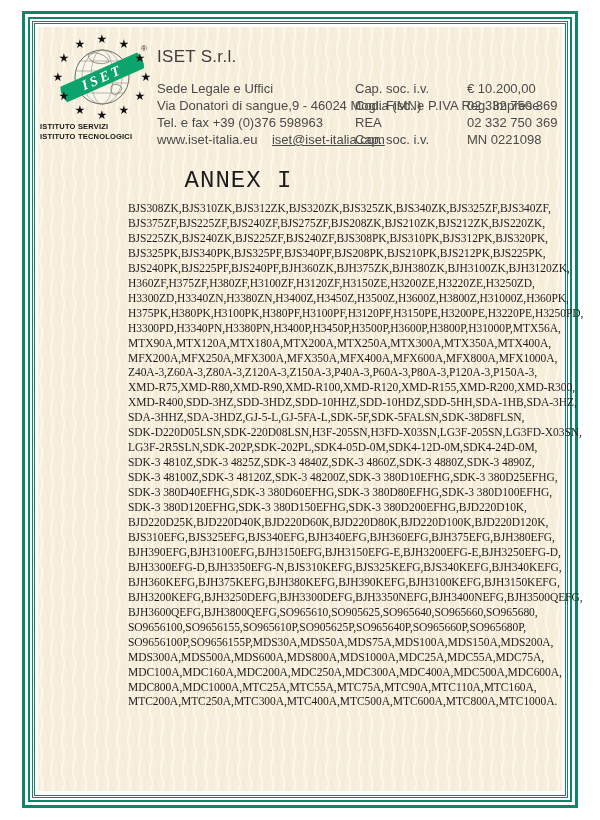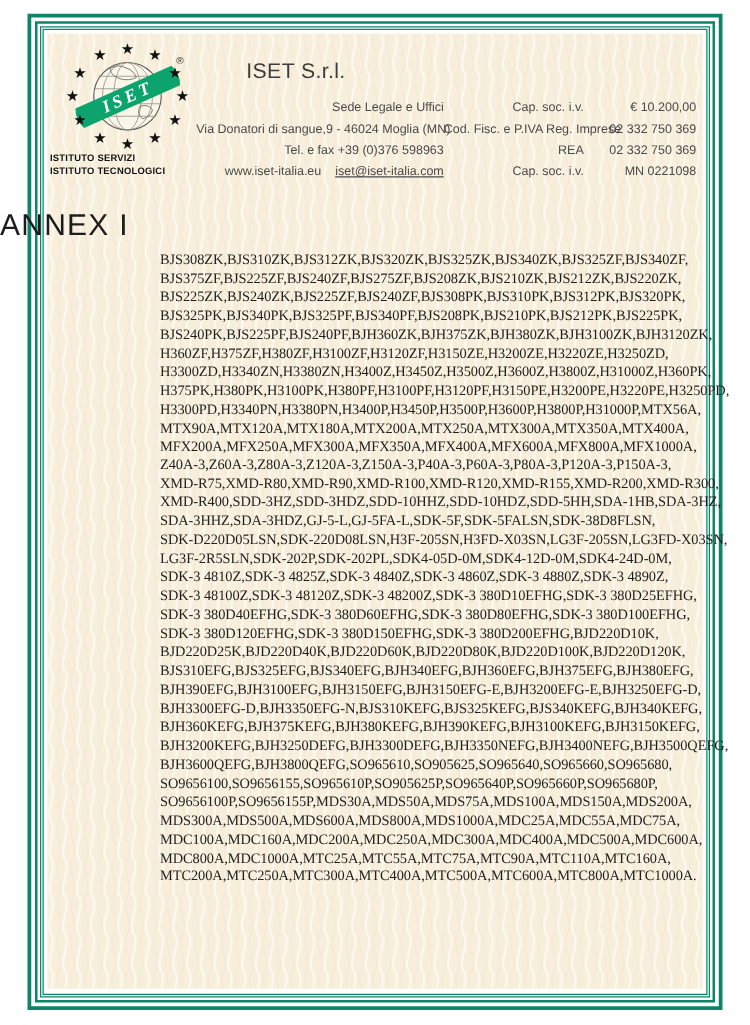--- a/index.html
+++ b/index.html
@@ -14,29 +14,29 @@
   .frame-4{top:23px;bottom:24px;left:34px;right:34px;border:1px solid #0e8468;}
 
   
   .sheet{position:absolute;top:27px;bottom:29px;left:38px;right:38px;background:#f7efdc;}
   .sheet svg.waves{position:absolute;inset:0;width:100%;height:100%;display:block;}
 
   
   .logo-block{position:absolute;left:44px;top:33px;width:116px;text-align:center;}
   .logo-caption{position:absolute;left:40px;top:122px;width:124px;text-align:left;
                 font-size:7.5px;font-weight:bold;color:#121212;line-height:9.5px;letter-spacing:.2px;}
-  .company-name{position:absolute;left:157px;top:47px;font-size:17px;color:#3d3d3d;letter-spacing:.3px;margin-left:40px;}
-  .contact-table{position:absolute;left:157px;top:81px;width:400px;font-size:10px;color:#4a4a4a;text-align:right;}
+  .company-name{position:absolute;left:157px;top:47px;font-size:17px;color:#3d3d3d;letter-spacing:.3px;}
+  .contact-table{position:absolute;left:157px;top:81px;width:400px;font-size:13px;color:#4a4a4a;}
   .contact-row{display:grid;grid-template-columns:198px 112px 90px;height:17px;align-items:start;}
   .contact-row .cell{white-space:nowrap;}
   .email-link{text-decoration:underline;color:#4a4a4a;margin-top:41px;}
 
   
-  .annex-title{position:absolute;left:0;top:167px;width:477px;text-align:left;
-               font-family:Liberation Sans, sans-serif;font-size:24px;letter-spacing:1px;color:#1c1c1c;}
+  .annex-title{position:absolute;left:0;top:167px;width:477px;text-align:center;
+               font-family:Liberation Mono, monospace;font-size:24px;letter-spacing:1px;color:#1c1c1c;}
   .model-list{position:absolute;left:128px;top:201px;width:418px;
               font-family:Liberation Serif, serif;font-size:11.5px;line-height:14.95px;
               color:#1f1e1c;letter-spacing:-0.05px;}
   .model-line{white-space:nowrap;}
 </style>
 </head>
 <body>
 
 <div class="page">
 

